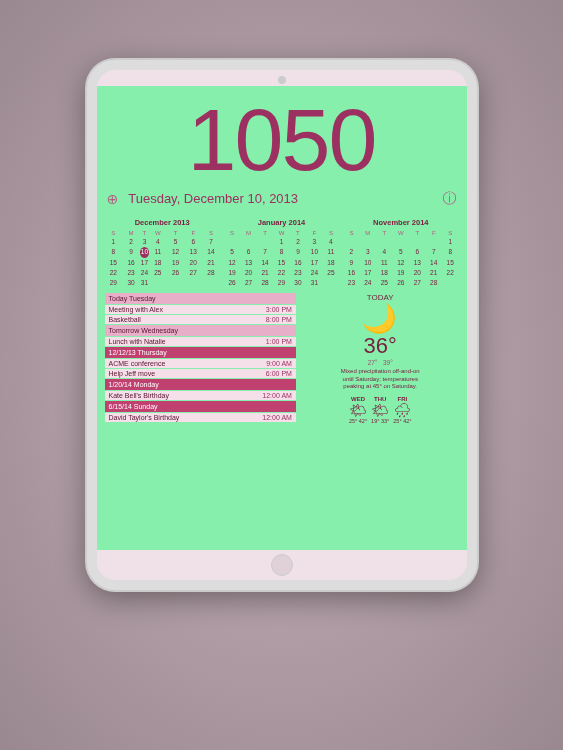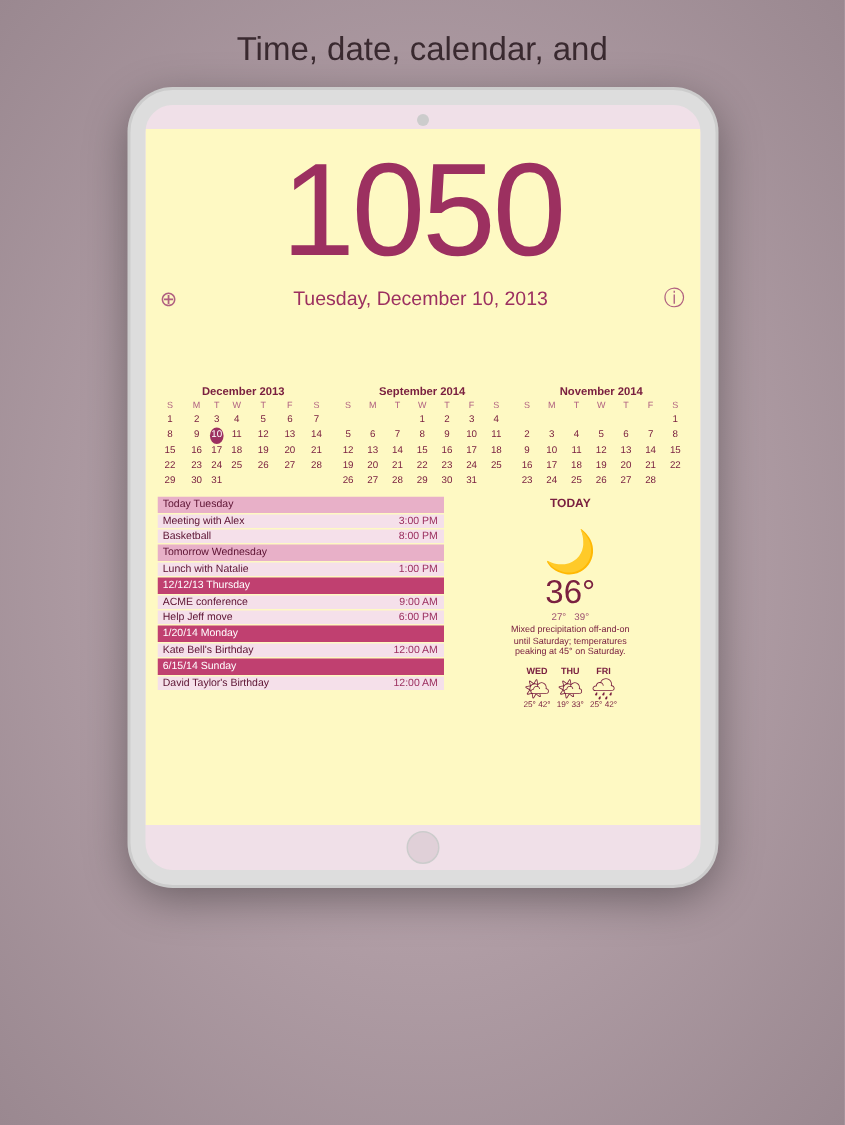--- a/index.html
+++ b/index.html
@@ -51,21 +51,21 @@
     .ipad-camera {
       width: 8px;
       height: 8px;
       background: #ccc;
       border-radius: 50%;
       margin: 6px auto 2px;
       flex-shrink: 0;
     }
 
     .ipad-screen {
-      background: #fef9c3;
+      background: #86efac;
       width: 100%;
       flex: 1;
       overflow: hidden;
       display: flex;
       flex-direction: column;
       padding: 0;
     }
 
     .time-display {
       text-align: center;
@@ -89,29 +89,27 @@
       font-size: 14px;
       color: #b06080;
       cursor: pointer;
     }
 
     .date-text {
       font-size: 13px;
       color: #9c3060;
       font-weight: 300;
       flex: 1;
-      text-align: center;
     }
 
     .calendars-row {
       display: flex;
       justify-content: space-between;
       padding: 4px 8px 4px;
       gap: 4px;
-      margin-top: 38px;
     }
 
     .mini-calendar {
       flex: 1;
       font-size: 7px;
       color: #7a2040;
     }
 
     .mini-calendar .cal-title {
       font-size: 7.5px;
@@ -196,23 +194,23 @@
       flex: 0.9;
       display: flex;
       flex-direction: column;
       align-items: center;
       font-size: 7.5px;
       color: #7a2040;
     }
 
     .weather-today-label {
       font-size: 8px;
-      font-weight: 700;
-      color: #7a2040;
-      margin-bottom: 12px;
+      font-weight: 400;
+      color: #7a2040;
+      margin-bottom: 1px;
       text-align: center;
     }
 
     .weather-main-icon {
       font-size: 28px;
       line-height: 1;
       margin: 2px 0;
     }
 
     .weather-temp-big {
@@ -276,21 +274,21 @@
       flex-shrink: 0;
     }
 
   </style>
 </head>
 <body>
 
 <div class="bg-overlay"></div>
 
 <div class="tagline-area">
-  <span>Time, date, calendar, and</span><br>
+  <br>
 </div>
 
 <div class="ipad-frame">
   <div class="ipad-camera"></div>
 
   <div class="ipad-screen">
 
     <div class="time-display">1050</div>
 
     <div class="date-bar">
@@ -357,21 +355,21 @@
                 <td>31</td>
                 <td></td>
                 <td></td>
                 <td></td>
                 <td></td>
               </tr>
             </tbody>
           </table>
         </div>
         <div class="mini-calendar">
-          <div class="cal-title">September 2014</div>
+          <div class="cal-title">January 2014</div>
           <table>
             <thead>
               <tr>
                 <th>S</th>
                 <th>M</th>
                 <th>T</th>
                 <th>W</th>
                 <th>T</th>
                 <th>F</th>
                 <th>S</th>

